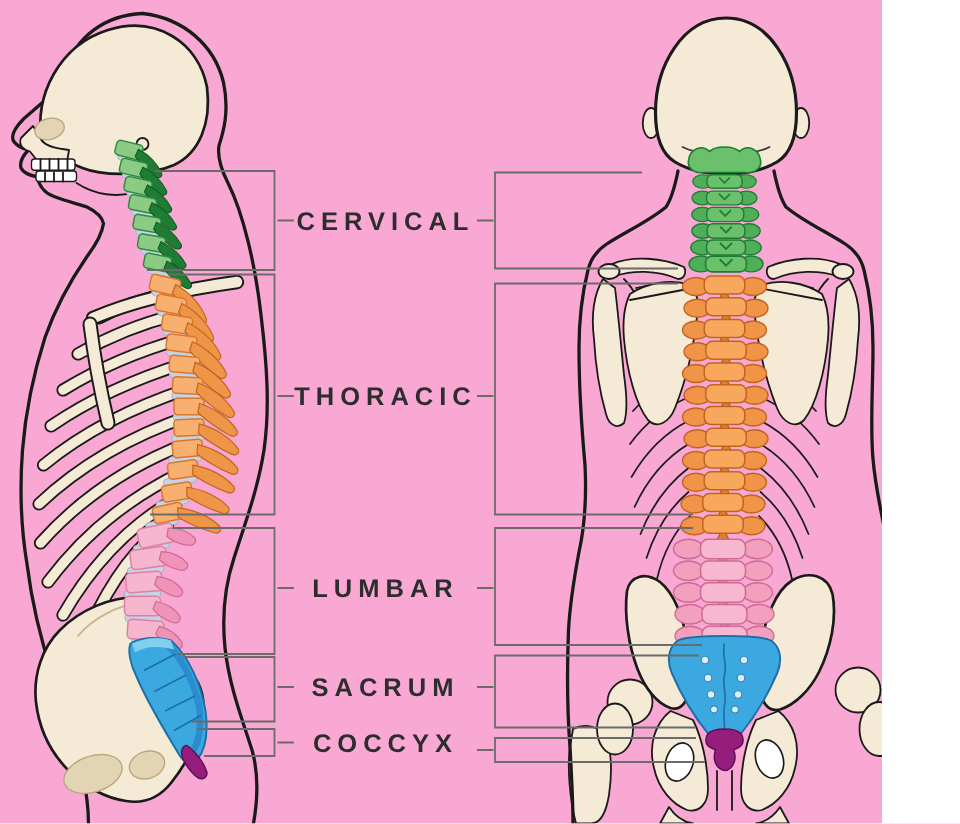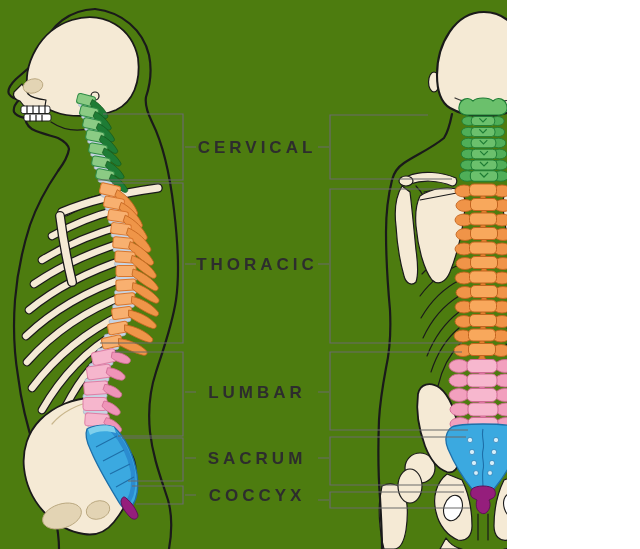--- a/index.html
+++ b/index.html
@@ -1,16 +1,16 @@
 <!DOCTYPE html>
 <html><head>
 <meta charset="utf-8">
 <style>
   html,body{margin:0;padding:0;background:#fff}
-  .stage{position:relative;width:507px;height:549px;background:#4d7c0f;overflow:hidden;
+  .stage{position:relative;width:588px;height:549px;background:#f9a8d4;overflow:hidden;
          font-family:"Liberation Sans",sans-serif}
   svg{display:block}
 
   
   .outline{fill:none;stroke:#1A1A1A;stroke-width:2.2;stroke-linecap:round;stroke-linejoin:round}
   .thin{fill:none;stroke:#1A1A1A;stroke-width:1.2;stroke-linecap:round}
   .bone{fill:#F5EAD5;stroke:#1A1A1A;stroke-width:1.2;stroke-linejoin:round}
   .bone2{fill:#F5EAD5;stroke:#1A1A1A;stroke-width:1.8;stroke-linejoin:round}
   .boneshade{fill:#E3D4B4;stroke:#B9A77F;stroke-width:.9}
   .ribedge{fill:none;stroke:#1A1A1A;stroke-width:8.8;stroke-linecap:round}

